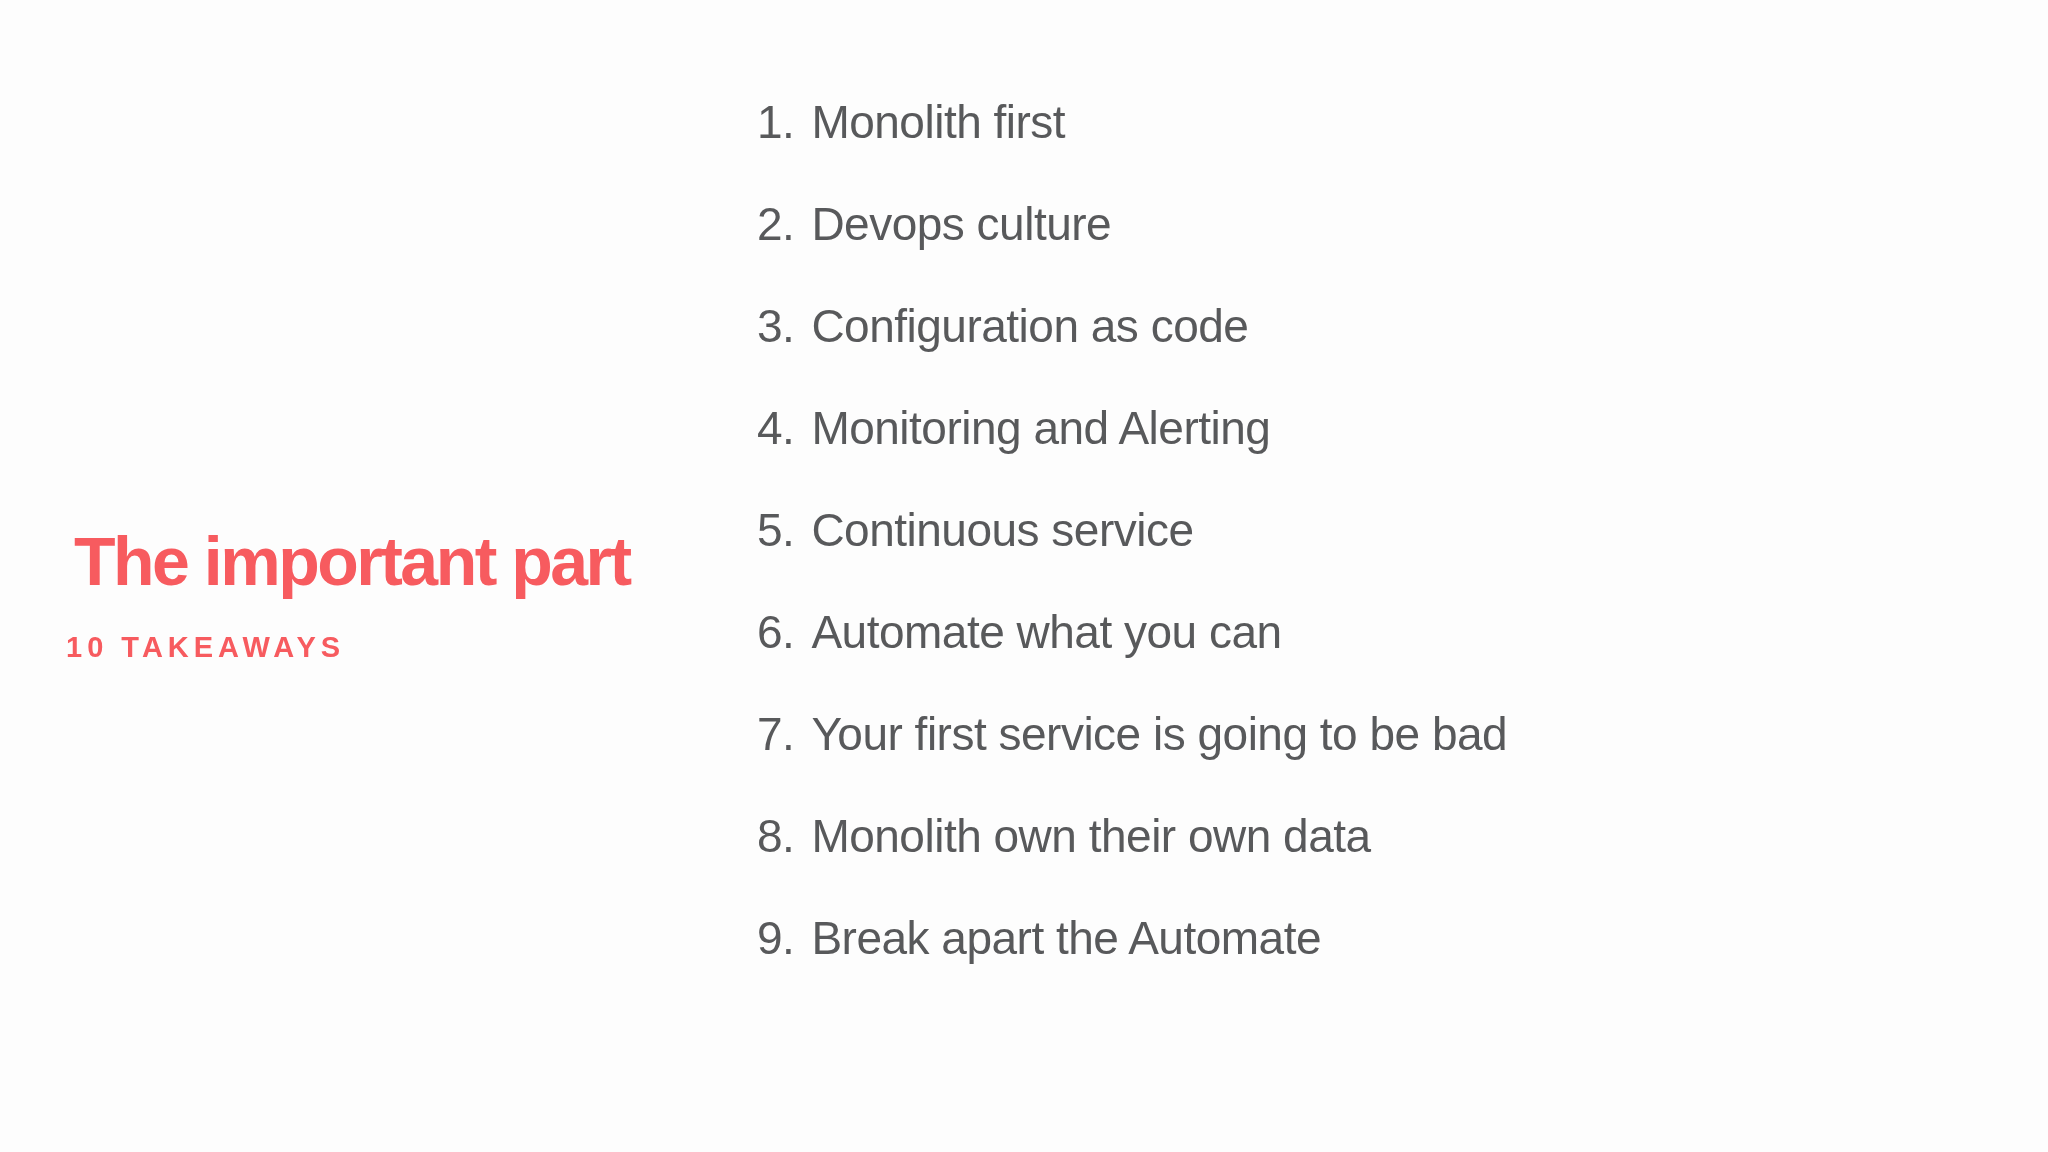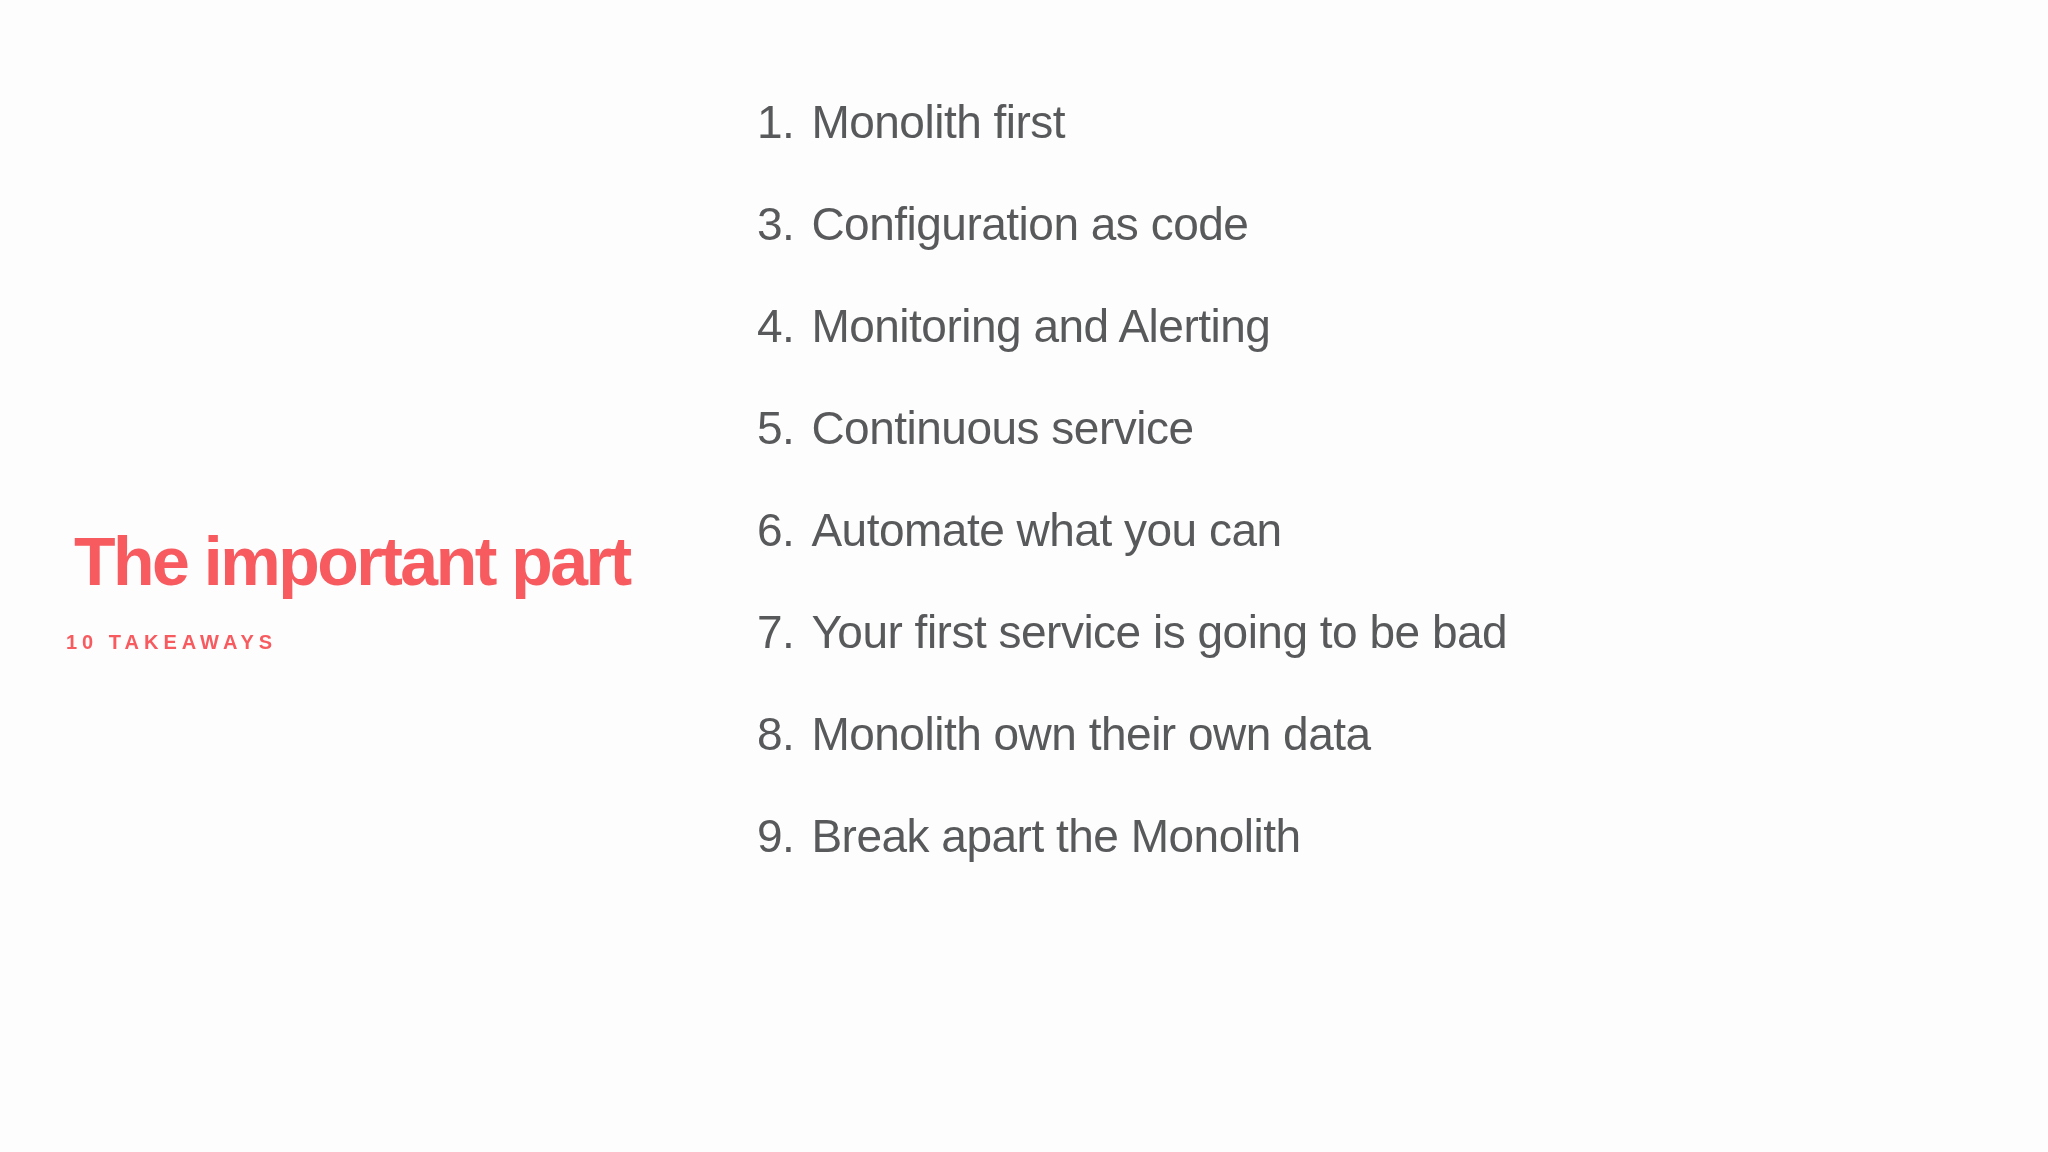--- a/index.html
+++ b/index.html
@@ -34,21 +34,21 @@
     margin: 8px;
     font-size: 68px;
     line-height: 1;
     font-weight: bold;
     color: var(--accent);
     letter-spacing: -2.5px;
     white-space: nowrap;
   }
   .subtitle {
     margin-top: 36px;
-    font-size: 20px;
+    font-size: 29px;
     font-weight: bold;
     color: var(--accent);
     letter-spacing: 5px;
     white-space: nowrap;
   }
   .takeaway-list {
     position: absolute;
     left: 757px;
     top: 71px;
     margin: 0;
@@ -74,35 +74,38 @@
   <div class="title-block">
     <h1 class="title">The important part</h1>
     <div class="subtitle">10 TAKEAWAYS</div>
   </div>
 
   <ol class="takeaway-list">
     <li class="takeaway-item">
       <span class="num">1.</span><span class="label">Monolith first</span>
     </li>
     <li class="takeaway-item">
+      <span class="num">2.</span><span class="label">Devops culture</span>
+    </li>
+    <li class="takeaway-item">
       <span class="num">3.</span><span class="label">Configuration as code</span>
     </li>
     <li class="takeaway-item">
       <span class="num">4.</span><span class="label">Monitoring and Alerting</span>
     </li>
     <li class="takeaway-item">
       <span class="num">5.</span><span class="label">Continuous service</span>
     </li>
     <li class="takeaway-item">
       <span class="num">6.</span><span class="label">Automate what you can</span>
     </li>
     <li class="takeaway-item">
       <span class="num">7.</span><span class="label">Your first service is going to be bad</span>
     </li>
     <li class="takeaway-item">
       <span class="num">8.</span><span class="label">Monolith own their own data</span>
     </li>
     <li class="takeaway-item">
-      <span class="num">9.</span><span class="label">Break apart the Monolith</span>
+      <span class="num">9.</span><span class="label">Break apart the Automate</span>
     </li>
   </ol>
 
 </div>
 
 </body></html>

